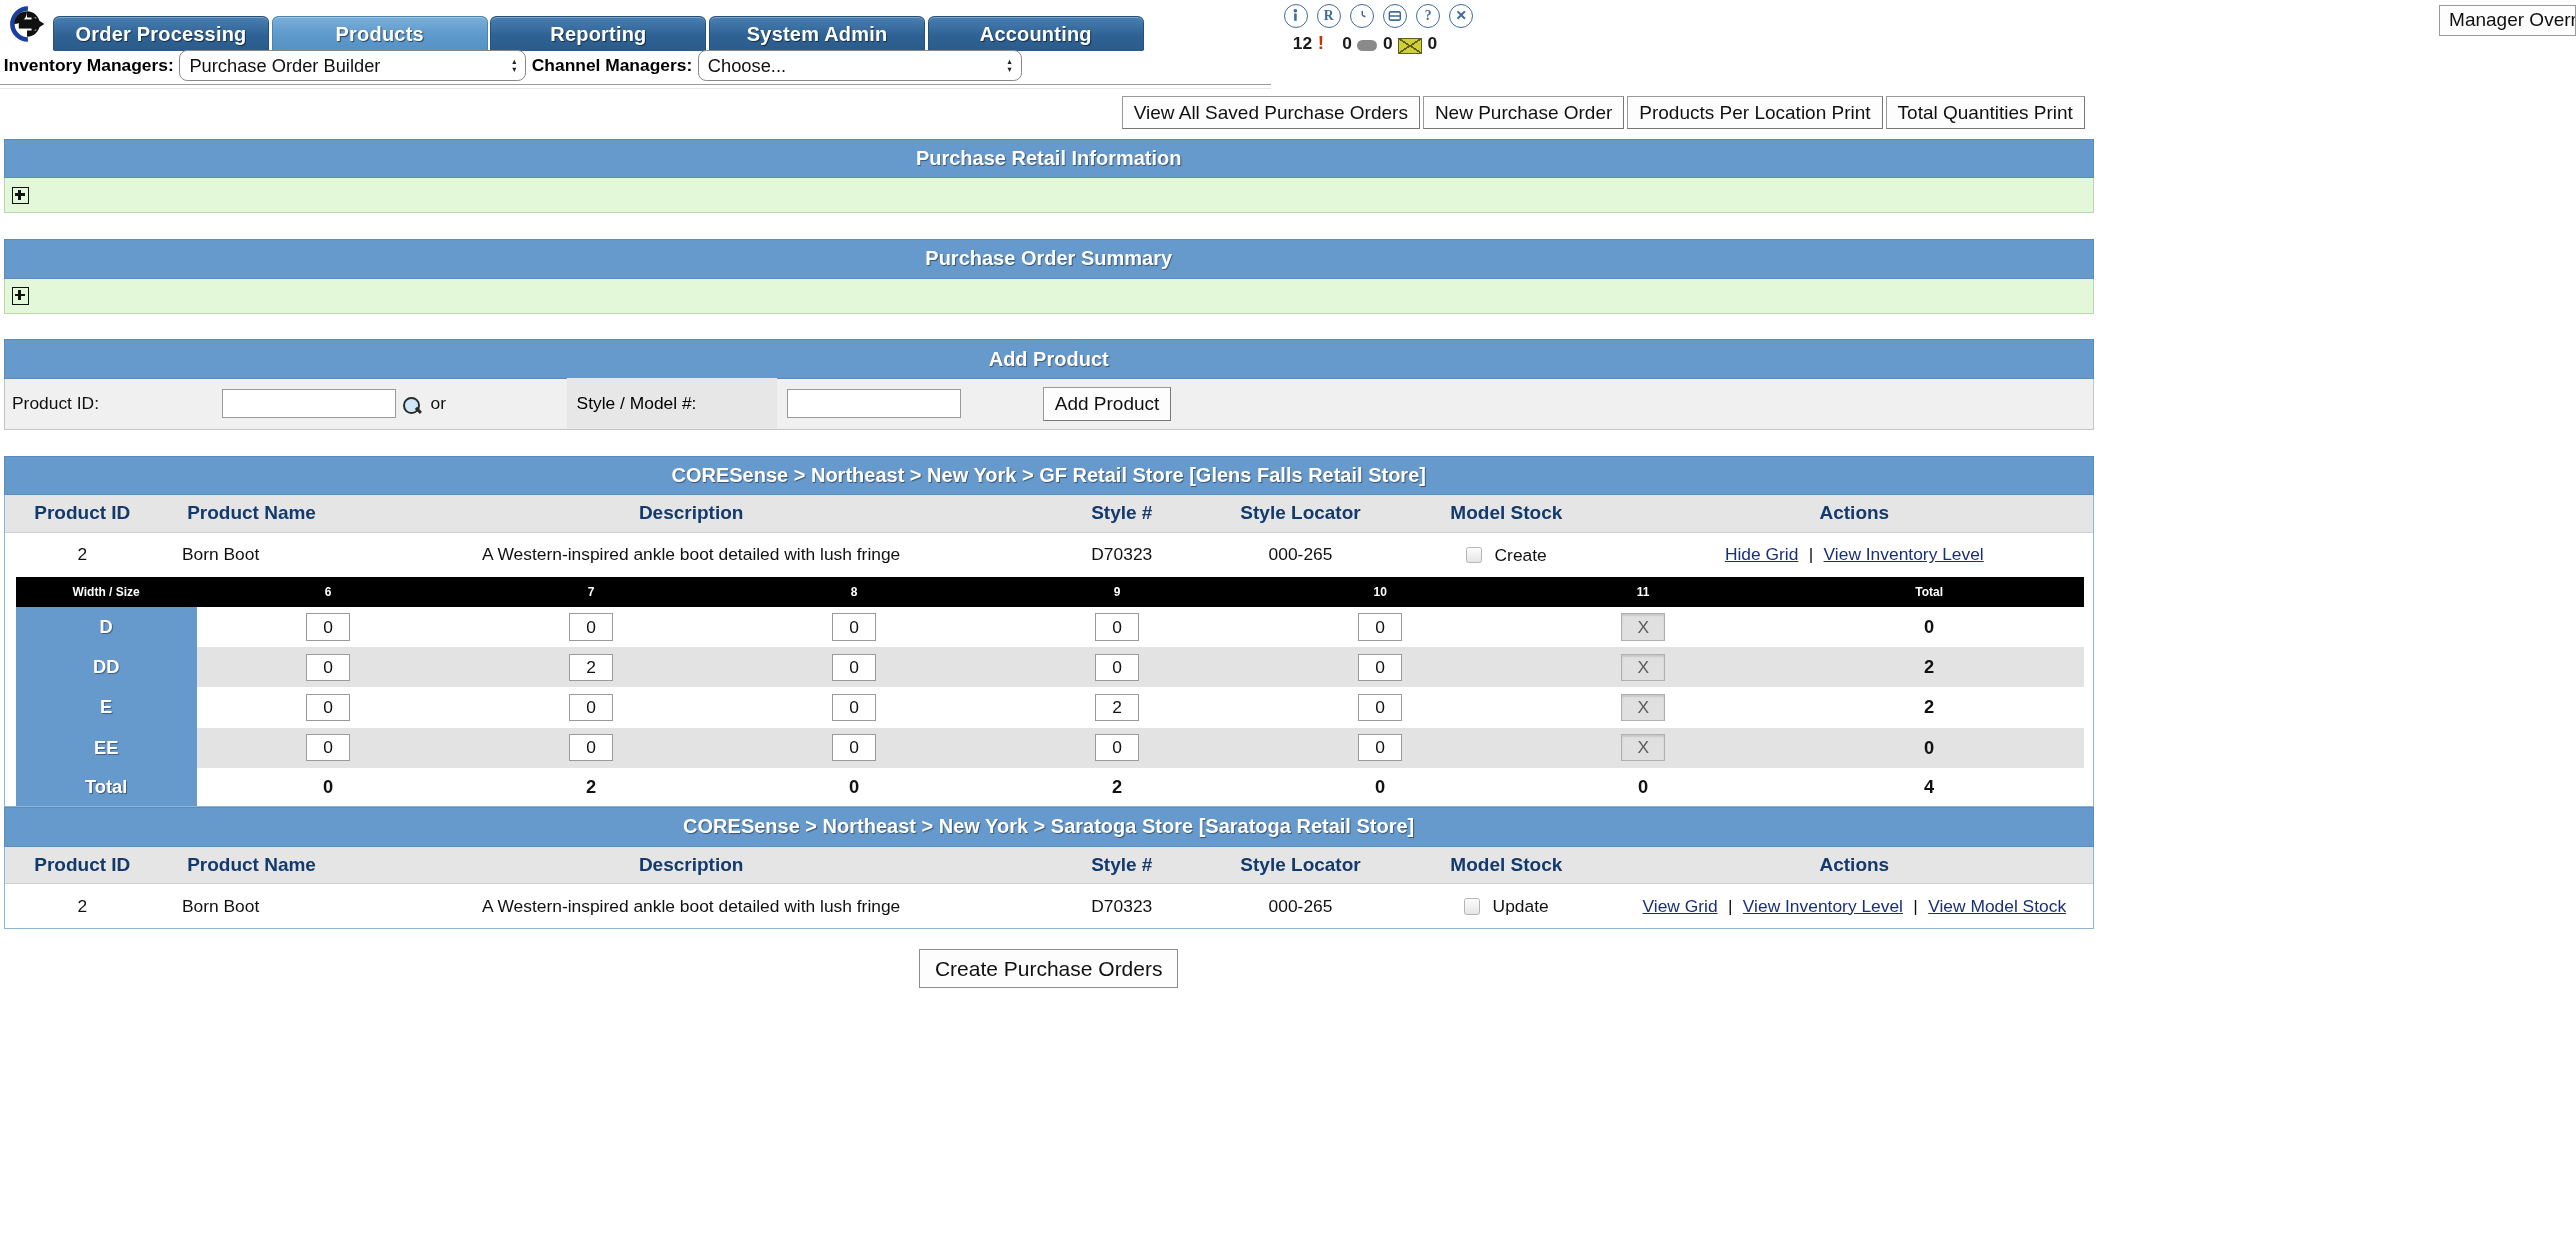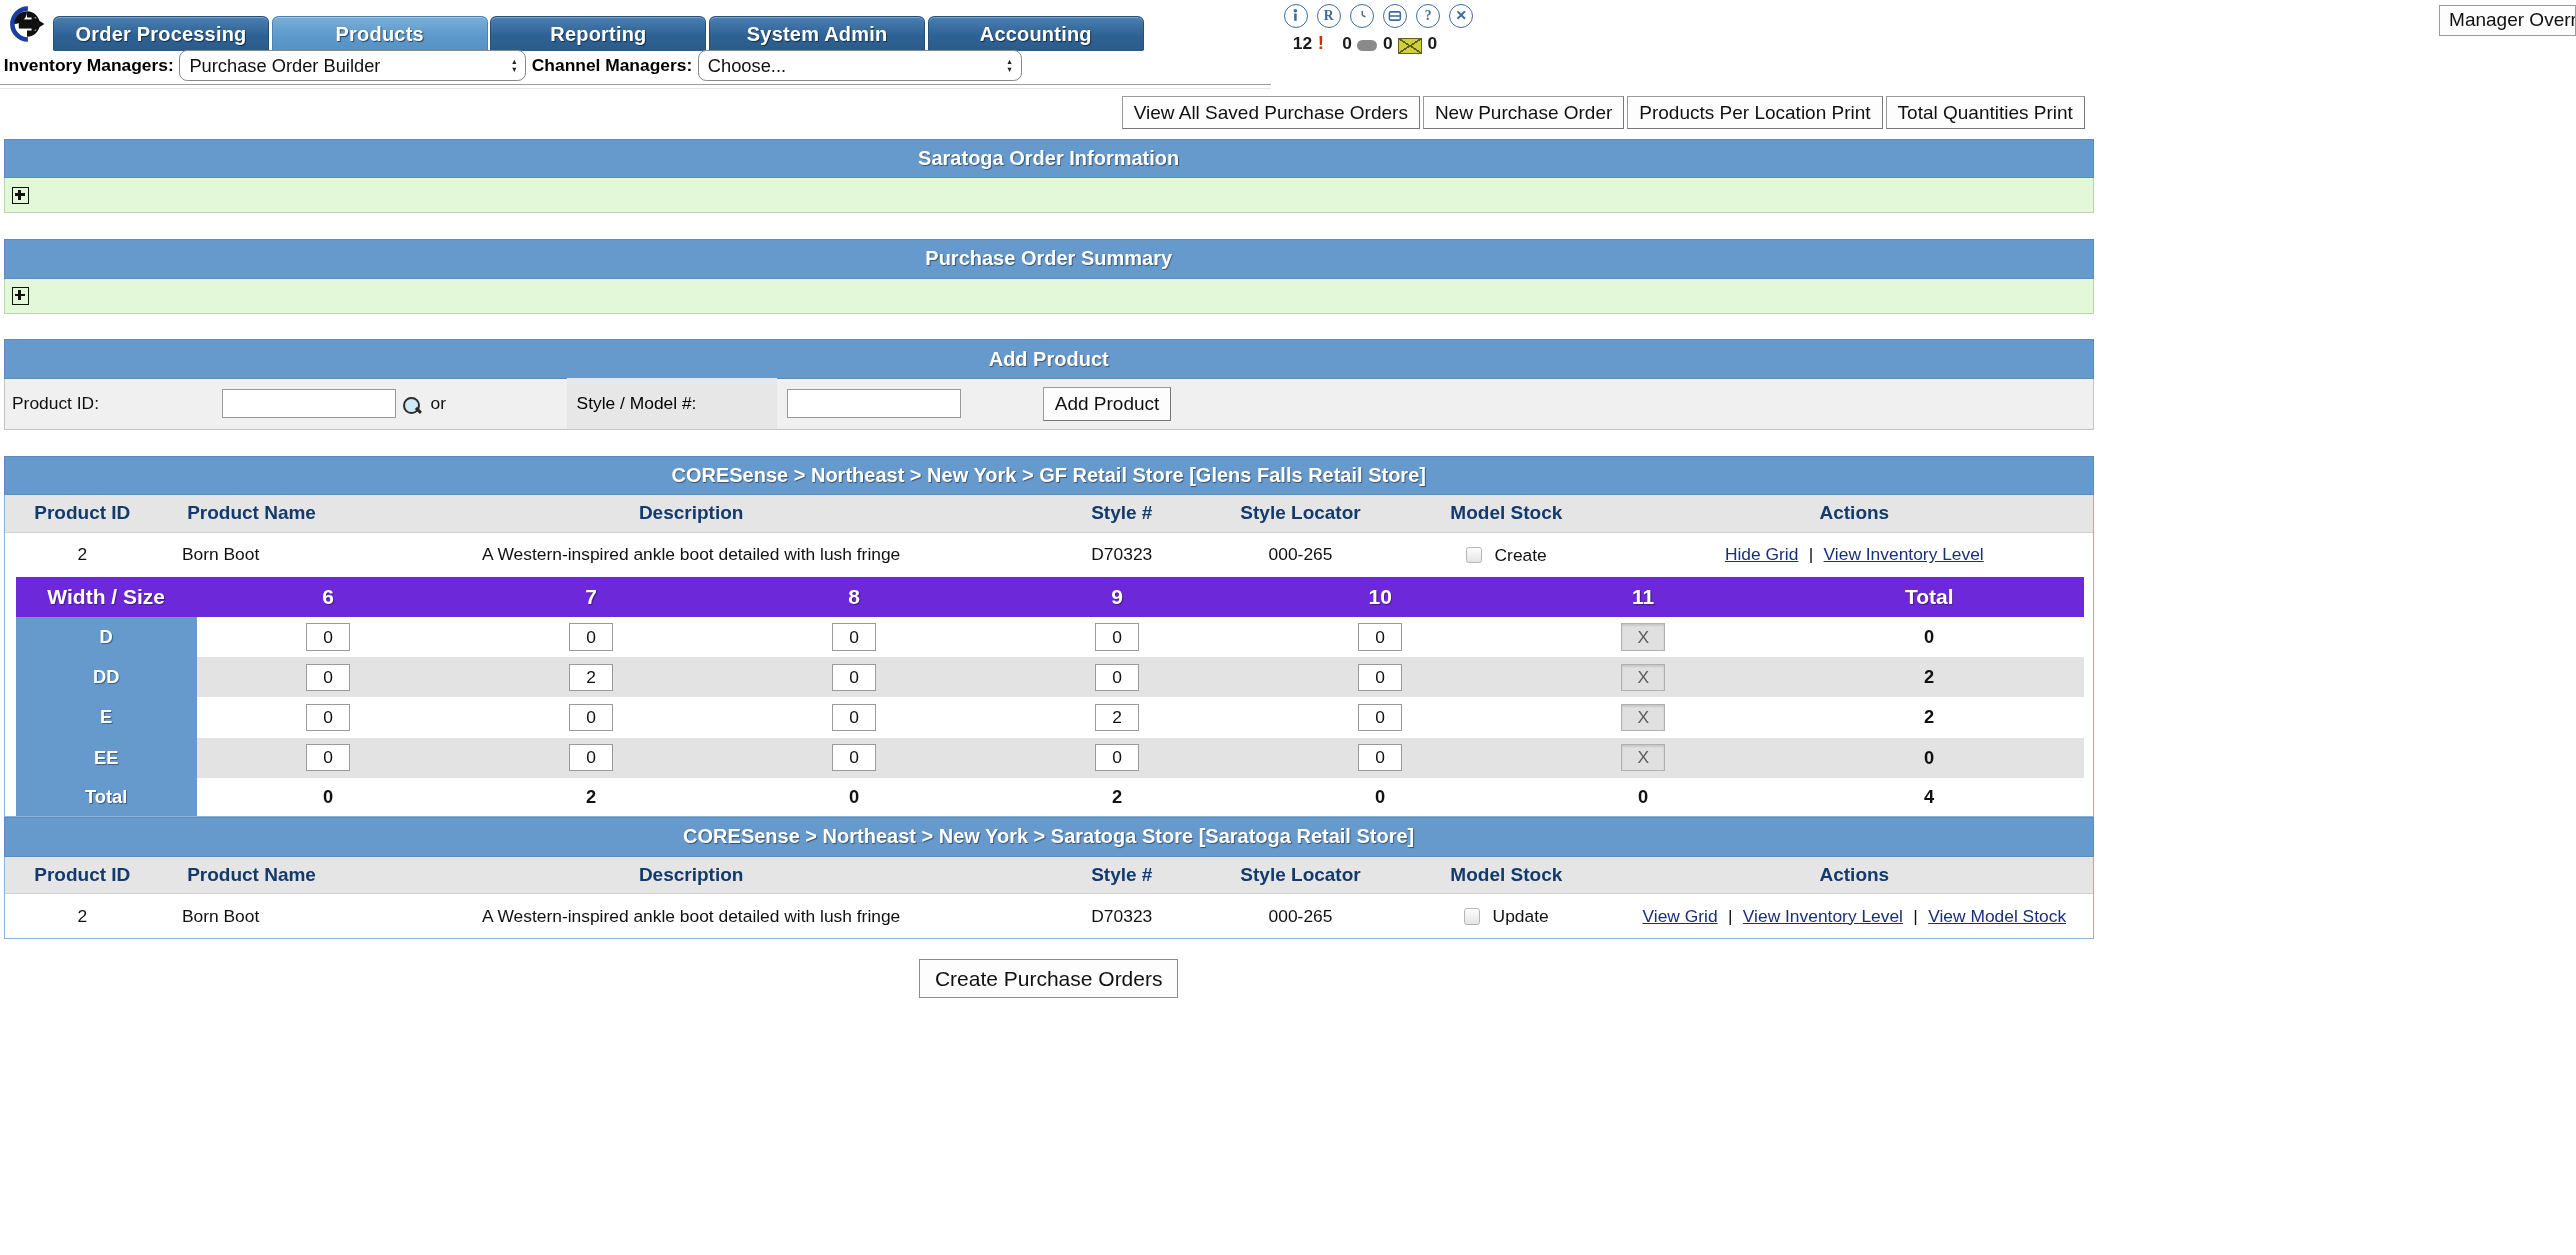--- a/index.html
+++ b/index.html
@@ -275,21 +275,21 @@
   .sbtn {
     background: #fdfdfd; border: 1.8px solid #8c8c8c;
     font-family:"Liberation Sans", sans-serif; font-size: 18.3px; color:#111;
     padding: 3.7px 11px; cursor:pointer;
   }
 
   
   .gridwrap { padding: 0 3.7px 0 11px; background: #fff; }
   table.sgrid { border-collapse: collapse; width: 2068px; }
   table.sgrid th.gh {
-    background: #6d28d9; color:#fff; font-weight:bold; font-size: 21px;
+    background: #000000; color:#fff; font-weight:bold; font-size: 12px;
     padding: 8.2px 0; text-align:center;
     text-shadow: 0.9px 0.9px 0.9px rgba(0,0,0,.4);
   }
   table.sgrid td.rowlbl {
     background: #6699cc; color:#fff; font-weight:bold; font-size: 18.3px;
     text-align:center; width: 181px;
     text-shadow: 0.9px 0.9px 0.9px rgba(0,0,0,.4);
   }
   table.sgrid td.cell { text-align:center; padding: 6.4px 0; }
   table.sgrid tr.odd td.cell { background: #ffffff; }
@@ -396,21 +396,21 @@
 <div class="divider-3d"></div>
 
 <div class="btnrow">
   <button class="btn">View All Saved Purchase Orders</button>
   <button class="btn">New Purchase Order</button>
   <button class="btn">Products Per Location Print</button>
   <button class="btn">Total Quantities Print</button>
 </div>
 
 <div class="panel">
-  <div class="panel-head">Saratoga Order Information</div>
+  <div class="panel-head">Purchase Retail Information</div>
   <div class="panel-body-green">
     <span class="plus-box"></span>
   </div>
 </div>
 
 <div class="spacer-28"></div>
 
 <div class="panel">
   <div class="panel-head">Purchase Order Summary</div>
   <div class="panel-body-green">

